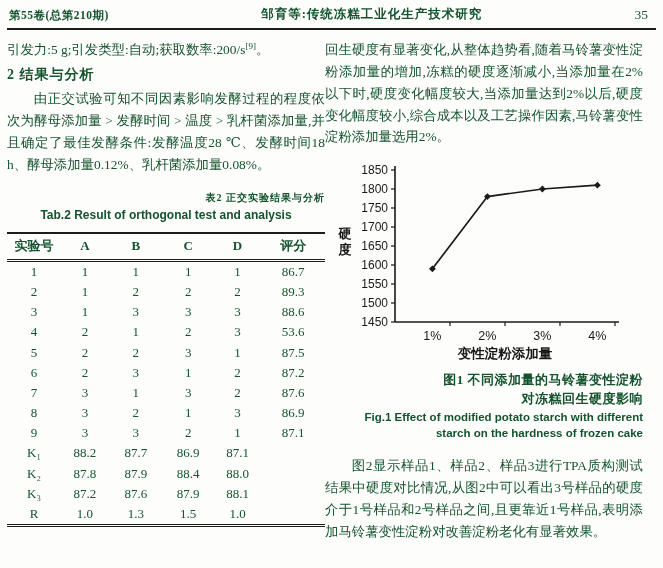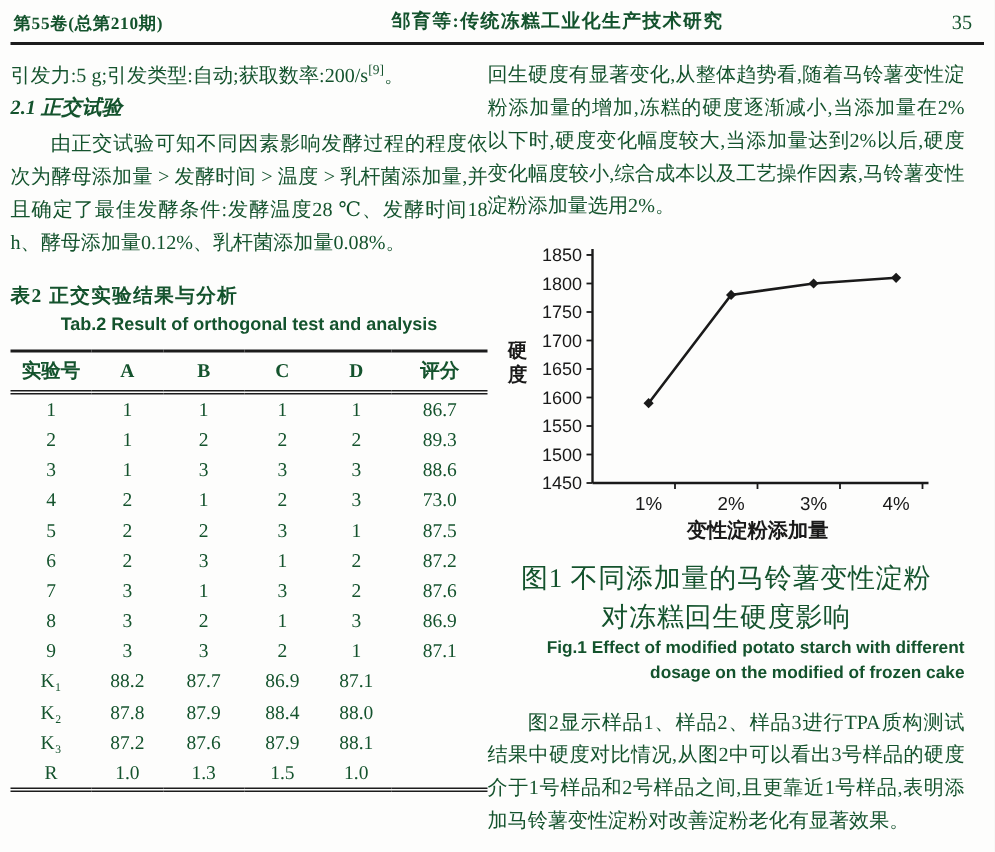--- a/index.html
+++ b/index.html
@@ -16,31 +16,31 @@
   .hdr-rule { border:none; border-top:2.5px solid #1c1c1c; margin-bottom:9px; }
   
   .cols { display:flex; }
   .col { width:318px; }
   p.body { font-size:13.4px; line-height:1.63; text-align:justify; }
   p.indent { text-indent:2em; }
   sup { font-size:9px; }
   h2.sec { font-size:14px; font-weight:bold; margin:5px 0 4px 0; letter-spacing:1px; }
   h3.subsec { font-size:13.5px; font-weight:bold; font-style:italic; margin:2px 0 4px 0; }
   
-  .tbl-cap-zh { text-align:left; font-size:13px; font-weight:bold; margin-top:15px; letter-spacing:1px; }
+  .tbl-cap-zh { text-align:right; font-size:10px; font-weight:bold; margin-top:15px; letter-spacing:1px; }
   .tbl-cap-en { text-align:center; font-size:12px; font-weight:bold; margin:3px 0 10px 0; font-family:"Liberation Sans","DejaVu Sans",sans-serif; }
   table.orth { width:100%; border-collapse:collapse; font-size:13px;
     border-top:2px solid #1c1c1c; border-bottom:3px double #1c1c1c; }
   table.orth th { font-weight:bold; padding:3px 0 4px 0; border-bottom:3px double #1c1c1c; }
   table.orth td { text-align:center; padding:2.1px 0; }
   table.orth th { text-align:center; }
   
   .fig { margin:10px 0 0 6px; }
   .chart text { font-family:"Liberation Sans","DejaVu Sans",sans-serif; fill:#191919; }
-  .fig-cap-zh { text-align:center; font-size:18px; font-weight:normal; line-height:1.45; letter-spacing:.5px; }
+  .fig-cap-zh { text-align:right; font-size:13px; font-weight:bold; line-height:1.45; letter-spacing:.5px; }
   .fig-cap-en { text-align:right; font-size:11.5px; font-weight:bold; line-height:1.4;
     font-family:"Liberation Sans","DejaVu Sans",sans-serif; }
   .cap-block { margin-top:6px; }
   .para2 { margin-top:14px; }
 </style>
 </head>
 <body>
 
 <div class="page">
 
@@ -49,21 +49,21 @@
     <span class="rtitle">邹育等:传统冻糕工业化生产技术研究</span>
     <span class="pgno">35</span>
   </div>
   <hr class="hdr-rule">
 
   <div class="cols">
 
     <div class="col">
       <p class="body"><span>引发力:5 g;引发类型:自动;获取数率:200/s</span><sup>[9]</sup><span>。</span></p>
 
-      <h3 class="subsec">2.1  正交试验</h3>
+      <h2 class="sec">2  结果与分析</h2>
 
       <p class="body indent">由正交试验可知不同因素影响发酵过程的程度依次为酵母添加量 &gt; 发酵时间 &gt; 温度 &gt; 乳杆菌添加量,并且确定了最佳发酵条件:发酵温度28 ℃、发酵时间18 h、酵母添加量0.12%、乳杆菌添加量0.08%。</p>
 
       <div class="tbl-cap-zh">表2  正交实验结果与分析</div>
       <div class="tbl-cap-en">Tab.2  Result of orthogonal test and analysis</div>
 
       <table class="orth">
         <thead>
             <tr>
               <th style="width: 17%; text-align: center;">实验号</th>
@@ -98,21 +98,21 @@
               <td>3</td>
               <td>3</td>
               <td>88.6</td>
             </tr>
             <tr>
               <td>4</td>
               <td>2</td>
               <td>1</td>
               <td>2</td>
               <td>3</td>
-              <td>73.0</td>
+              <td>53.6</td>
             </tr>
             <tr>
               <td>5</td>
               <td>2</td>
               <td>2</td>
               <td>3</td>
               <td>1</td>
               <td>87.5</td>
             </tr>
             <tr>
@@ -224,19 +224,19 @@
             <text x="174" y="200" text-anchor="middle" font-size="13.5" font-weight="bold">变性淀粉添加量</text>
             <text x="14" y="80" text-anchor="middle" font-size="13" font-weight="bold">硬</text>
             <text x="14" y="96" text-anchor="middle" font-size="13" font-weight="bold">度</text>
           </svg>
       </div>
 
       <div class="cap-block">
         <div class="fig-cap-zh">图1  不同添加量的马铃薯变性淀粉</div>
         <div class="fig-cap-zh">对冻糕回生硬度影响</div>
         <div class="fig-cap-en">Fig.1  Effect of modified potato starch with different</div>
-        <div class="fig-cap-en">dosage on the modified of frozen cake</div>
+        <div class="fig-cap-en">starch on the hardness of frozen cake</div>
       </div>
 
       <p class="body indent para2">图2显示样品1、样品2、样品3进行TPA质构测试结果中硬度对比情况,从图2中可以看出3号样品的硬度介于1号样品和2号样品之间,且更靠近1号样品,表明添加马铃薯变性淀粉对改善淀粉老化有显著效果。</p>
     </div>
   </div>
 </div>
 
 </body></html>

